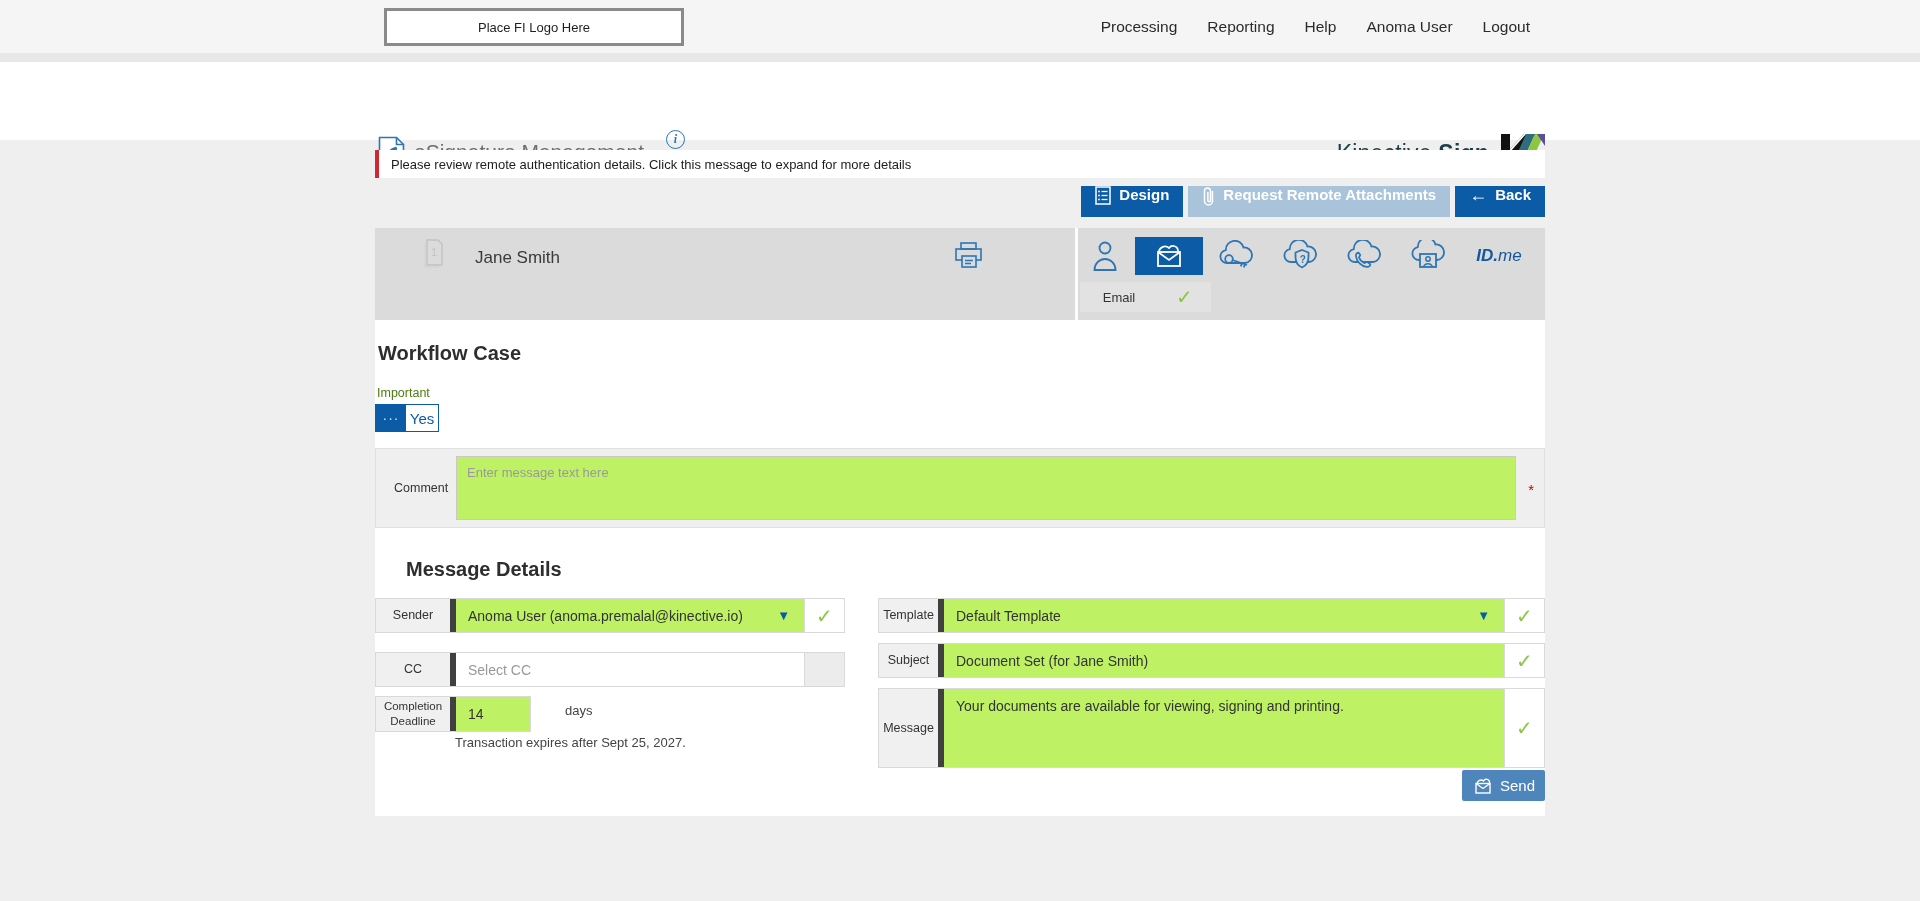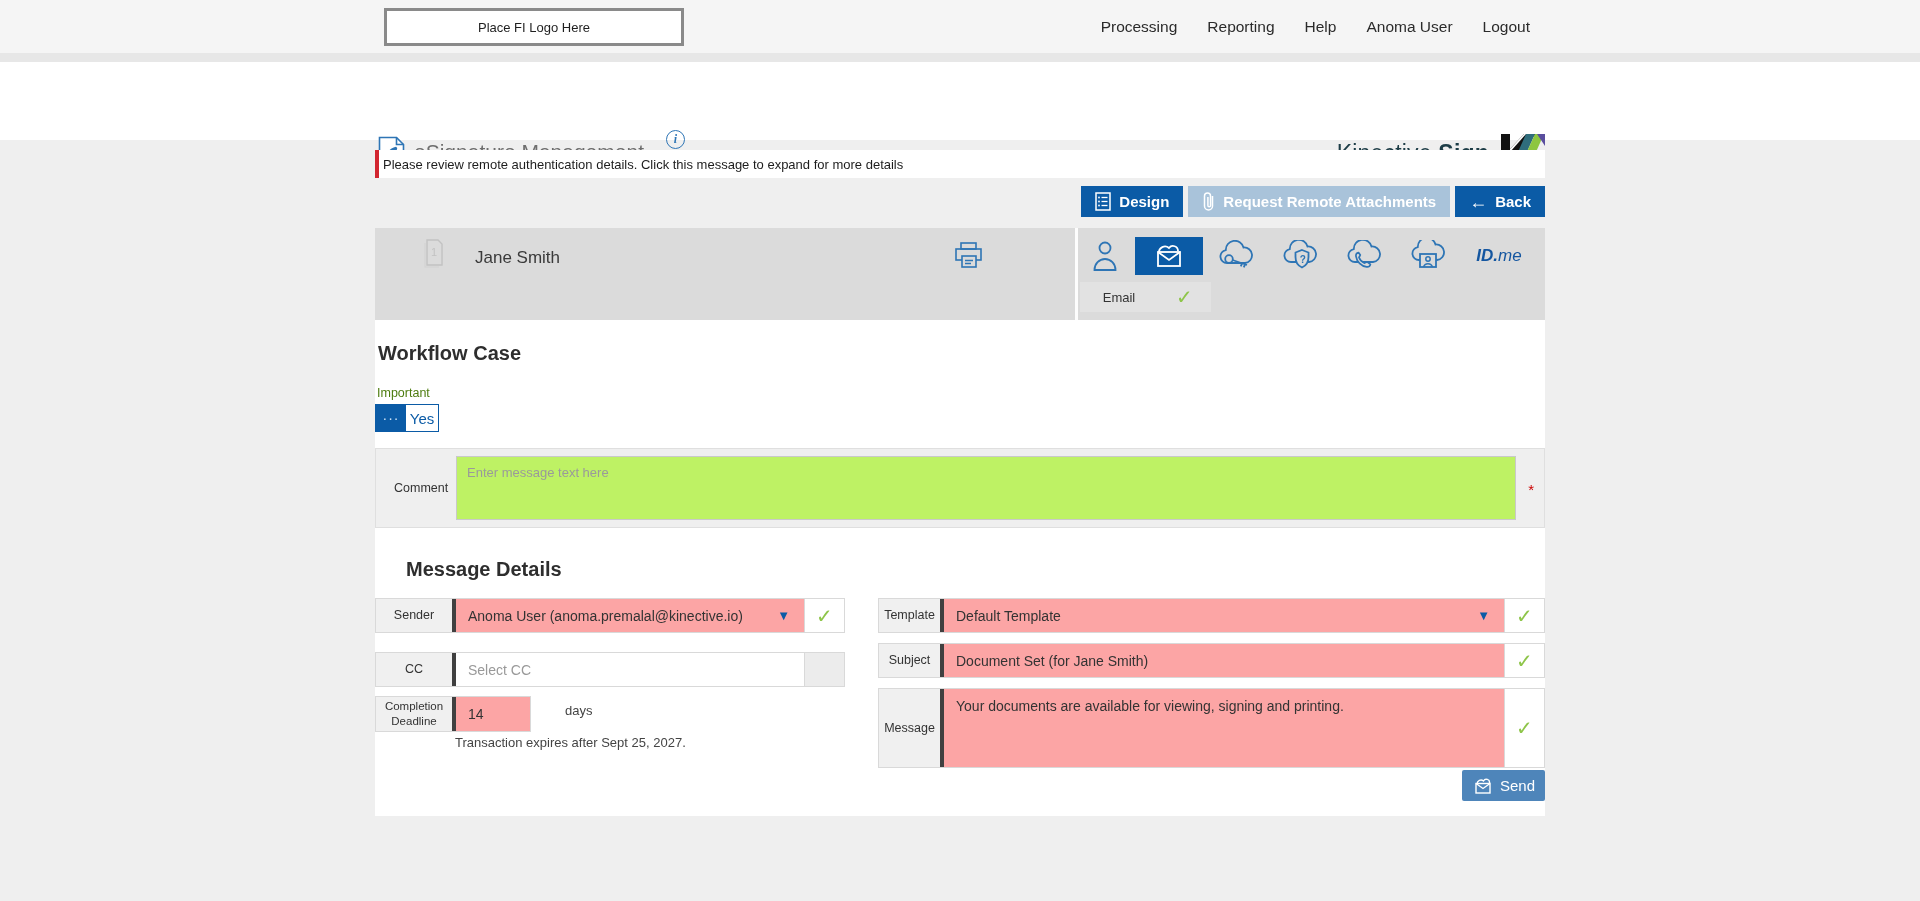--- a/index.html
+++ b/index.html
@@ -21,26 +21,26 @@
   .page-title { position:absolute; left:414px; top:76px; height:28px; line-height:28px; font-size:21px; color:#6e6e6e; }
   .info-icon { position:absolute; left:666px; top:68px; width:19px; height:19px; border:1.5px solid #2e75b5; border-radius:50%;
                color:#2e75b5; font-family:"Liberation Serif",serif; font-style:italic; font-weight:bold; font-size:12px;
                display:flex; align-items:center; justify-content:center; cursor:pointer; }
   .brand { position:absolute; right:375px; top:68px; height:46px; display:flex; align-items:center; gap:10px; }
   .brand-text { font-size:23px; color:#1d3d47; letter-spacing:.2px; }
   .brand-text b { font-weight:700; }
 
   
   .alert { position:absolute; left:375px; top:150px; width:1170px; height:28px; background:#fff;
-           border-left:4px solid #d22630; display:flex; align-items:center; padding-left:4px;
+           border-left:4px solid #d22630; display:flex; align-items:center; padding-left:12px;
            font-size:13px; color:#1d1d1d; cursor:pointer; }
 
   
   .toolbar { position:absolute; top:186px; right:375px; display:flex; gap:5px; }
-  .btn { height:31px; display:flex; align-items:center; justify-content:center; gap:8px; color:#fff;
+  .btn { height:31px; display:flex; justify-content:center; gap:8px; color:#fff;
          font-size:15px; font-weight:600; cursor:pointer; padding:0 14px; }
   .btn-dark { background:#0b5ba6; }
   .btn-light { background:#a9c3da; }
   .btn .arrow { font-size:18px; line-height:1; }
 
   
   .card { position:absolute; left:375px; top:228px; width:1170px; height:92px; background:#dbdbdb; }
   .doc1 { position:absolute; left:48px; top:11px; }
   .rec-name { position:absolute; left:100px; top:20px; width:250px; text-align:left; font-size:17px; color:#3a3a3a; }
   .printer { position:absolute; left:578px; top:13px; cursor:pointer; }
@@ -75,23 +75,23 @@
 
   .comment-box { position:absolute; left:375px; top:448px; width:1170px; height:80px; background:#efefef; border:1px solid #dfdfdf; }
   .comment-label { position:absolute; left:18px; top:0; height:78px; display:flex; align-items:center; font-size:12.5px; color:#333; }
   .comment-area { position:absolute; left:80px; top:7px; width:1060px; height:64px; border:1px solid #c9c9c9; background:#bef264;
                   resize:none; font-family:"Liberation Sans","DejaVu Sans",sans-serif; font-size:13px; color:#444; padding:8px 10px; }
   .comment-area::placeholder { color:#9a9a9a; }
   .required { position:absolute; right:10px; top:32px; color:#cc0000; font-size:15px; }
 
   
   .row { position:absolute; display:flex; border:1px solid #d9d9d9; background:#fff; }
-  .cell-label { background:#f0f0f0; border-right:4px solid #404040; display:flex; align-items:center; justify-content:center;
+  .cell-label { background:#f0f0f0; border-right:6px solid #404040; display:flex; align-items:center; justify-content:center;
                 text-align:center; font-size:12.5px; color:#333; line-height:1.3; }
-  .cell-field { flex:1; display:flex; align-items:center; padding-left:12px; font-size:14px; color:#333; position:relative; background:#fca5a5; }
+  .cell-field { flex:1; display:flex; align-items:center; padding-left:12px; font-size:14px; color:#333; position:relative; background:#bef264; }
   .dd-arrow { position:absolute; right:14px; color:#0b5ba6; font-size:13px; cursor:pointer; }
   .cell-check { border-left:1px solid #d9d9d9; display:flex; align-items:center; justify-content:center; }
   .cell-empty { border-left:1px solid #d9d9d9; background:#ececec; }
 
   .row-sender { left:375px; top:598px; width:470px; height:35px; }
   .row-cc { left:375px; top:652px; width:470px; height:35px; }
   .row-completion { left:375px; top:696px; width:156px; height:36px; }
   .row-sender .cell-label, .row-cc .cell-label { width:80px; }
   .row-sender .cell-check { width:40px; }
   .row-cc .cell-empty { width:40px; }

